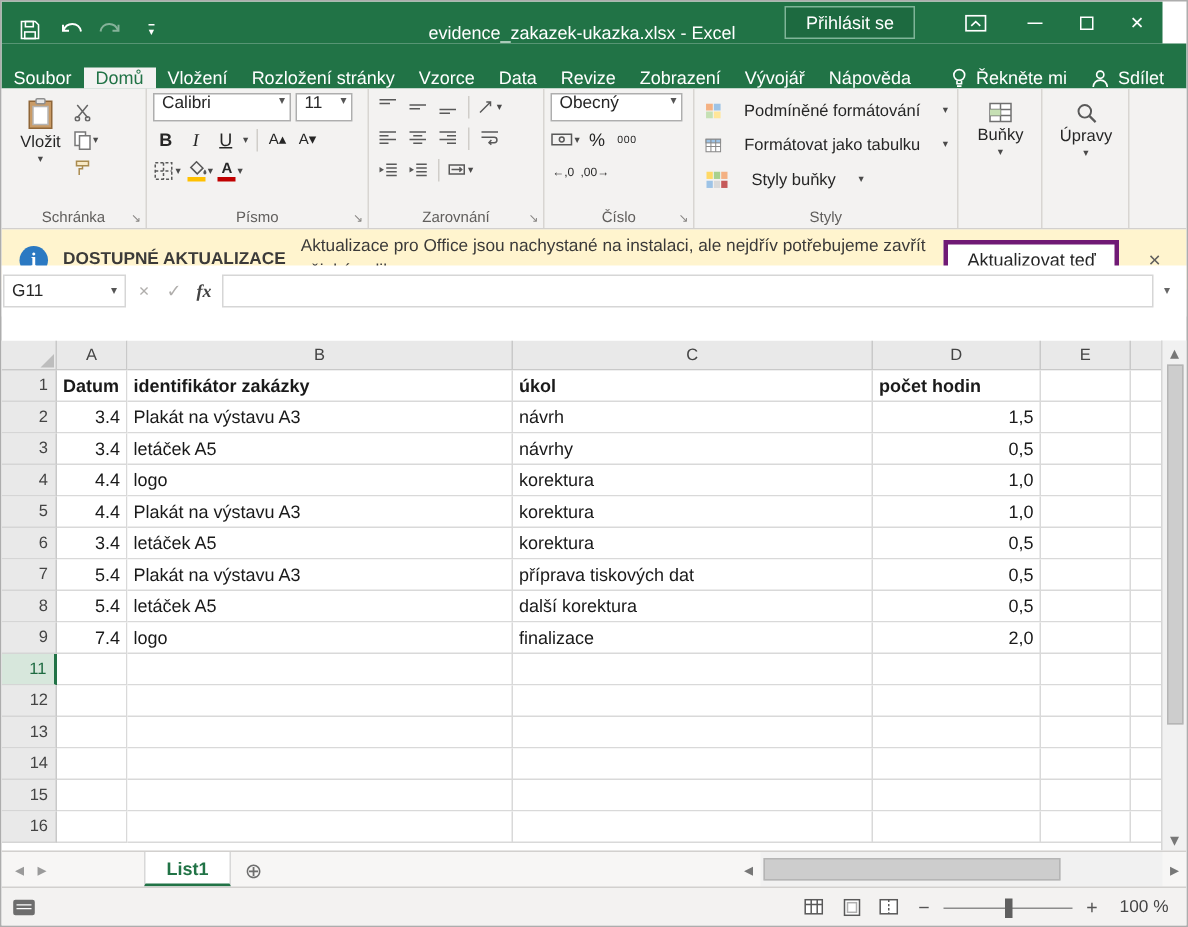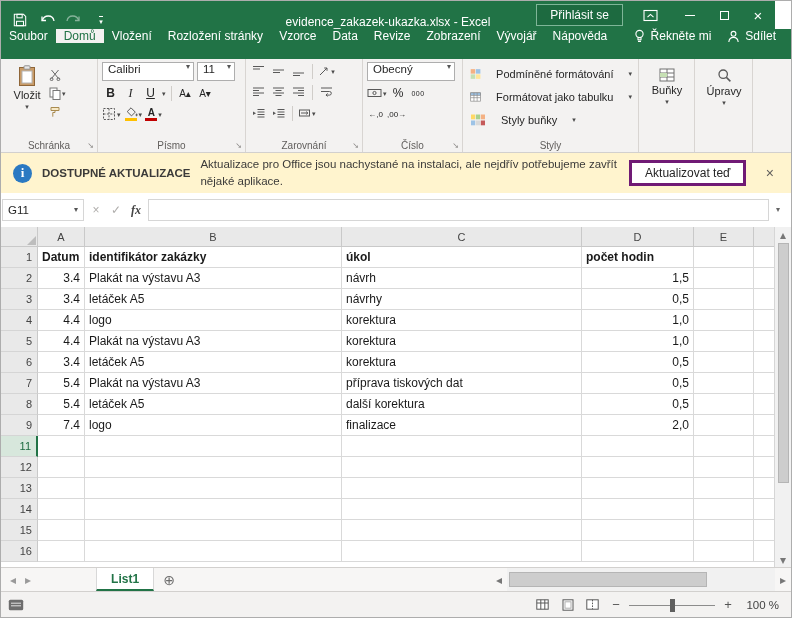--- a/index.html
+++ b/index.html
@@ -7,29 +7,29 @@
   .app{position:relative;width:792px;height:618px;background:#fff;font-size:12px;color:#262626;overflow:hidden;border:1px solid #adadad;}
 
   
   .titlebar{position:absolute;top:0;left:0;right:16px;height:28px;background:#217346;display:flex;align-items:flex-end;color:#fff;}
   .qat{display:flex;align-items:center;gap:9px;padding-left:10px;}
   .qbtn{display:flex;align-items:center;justify-content:center;width:18px;height:18px;}
   .dim{opacity:.45;}
   .qat-caret{font-size:7px;border-top:1px solid #fff;padding-top:2px;line-height:5px;}
   .title-text{position:absolute;left:50%;transform:translateX(-50%);white-space:nowrap;font-size:12px;}
   .tb-right{margin-left:auto;display:flex;align-items:center;height:100%;}
-  .signin{border:1px solid #7fb598;background:#1d6a40;color:#fff;height:22px;padding:0 13px;margin-right:16px;display:flex;align-items:center;font-size:12px;}
+  .signin{border:1px solid #7fb598;background:#1d6a40;color:#fff;height:22px;padding:0 13px;margin-right:29px;display:flex;align-items:center;font-size:12px;}
   .ribopts{width:22px;height:20px;display:flex;align-items:center;justify-content:center;margin-right:12px;}
   .wbtn{width:34px;height:28px;display:flex;align-items:center;justify-content:center;}
   .minbar{width:10px;height:1px;background:#fff;}
   .maxbox{width:9px;height:9px;border:1px solid #fff;}
   .closex{font-size:15px;line-height:1;}
 
   
-  .tabrow{position:absolute;top:28px;left:0;right:0;height:30px;background:#217346;display:flex;align-items:flex-start;color:#fff;}
+  .tabrow{position:absolute;top:28px;left:0;right:0;height:30px;background:#217346;display:flex;align-items:flex-end;color:#fff;}
   .rtab{display:flex;align-items:center;padding:0 8px;font-size:12px;white-space:nowrap;}
   .rtab.active{background:#f3f2f1;color:#217346;}
   .tr-right{margin-left:auto;display:flex;align-items:center;gap:2px;padding-right:8px;}
   .tellme,.share{display:flex;align-items:center;gap:5px;padding:0 7px;font-size:12px;white-space:nowrap;}
 
   
   .ribbon{position:absolute;top:58px;left:0;right:0;height:94px;background:#f3f2f1;border-bottom:1px solid #d2d0ce;display:flex;}
   .rgroup{position:relative;border-right:1px solid #d8d5d2;height:100%;padding:3px 3px 15px 4px;}
   .g-clip{width:97px}.g-font{width:148px}.g-align{width:117px}.g-num{width:100px}.g-styles{width:176px}.g-cells{width:56px}.g-edit{width:58px}
   .rg-label{position:absolute;bottom:1px;left:0;right:0;text-align:center;font-size:10px;color:#605e5c;}
@@ -61,21 +61,21 @@
 
   
   .msgbar{position:absolute;top:152px;left:0;right:0;height:40px;background:#fff4ce;display:flex;align-items:center;padding:0 8px 0 12px;gap:10px;}
   .info-icon{width:19px;height:19px;border-radius:50%;background:#2b79c2;color:#fff;display:flex;align-items:center;justify-content:center;font-family:"Liberation Serif",serif;font-weight:700;font-size:13px;flex:none;}
   .msg-title{font-weight:700;font-size:11.5px;color:#3b3a39;white-space:nowrap;}
   .msg-text{font-size:11.5px;color:#3b3a39;width:442px;line-height:1.5;}
   .msg-btn{margin-left:auto;background:#fff;border:3px solid #701a75;padding:3px 13px;font-size:12px;color:#262626;white-space:nowrap;}
   .msg-close{width:28px;text-align:center;color:#605e5c;font-size:14px;}
 
   
-  .fbar{position:absolute;top:192px;left:0;right:0;height:34px;background:#fff;display:flex;align-items:center;padding:5px 4px 5px 0;}
+  .fbar{position:absolute;top:176px;left:0;right:0;height:34px;background:#fff;display:flex;align-items:center;padding:5px 4px 5px 0;}
   .namebox{width:82px;height:22px;border:1px solid #d6d6d6;display:flex;align-items:center;justify-content:space-between;padding:0 5px;font-size:11.5px;margin-left:1px;}
   .fbtns{display:flex;align-items:center;margin:0 2px;}
   .fbtn{width:20px;height:20px;display:flex;align-items:center;justify-content:center;color:#b0aeac;font-size:12px;}
   .fbtn.fx{color:#444;font-style:italic;font-family:"Liberation Serif",serif;font-weight:700;}
   .fml{flex:1;height:22px;border:1px solid #d6d6d6;background:#fff;}
   .fexpand{width:18px;display:flex;align-items:center;justify-content:center;color:#666;}
 
   
   .gridwrap{position:absolute;top:226px;left:0;right:0;bottom:50px;}
   .grid{position:absolute;left:0;top:0;right:17px;bottom:0;overflow:hidden;background:#fff;}

